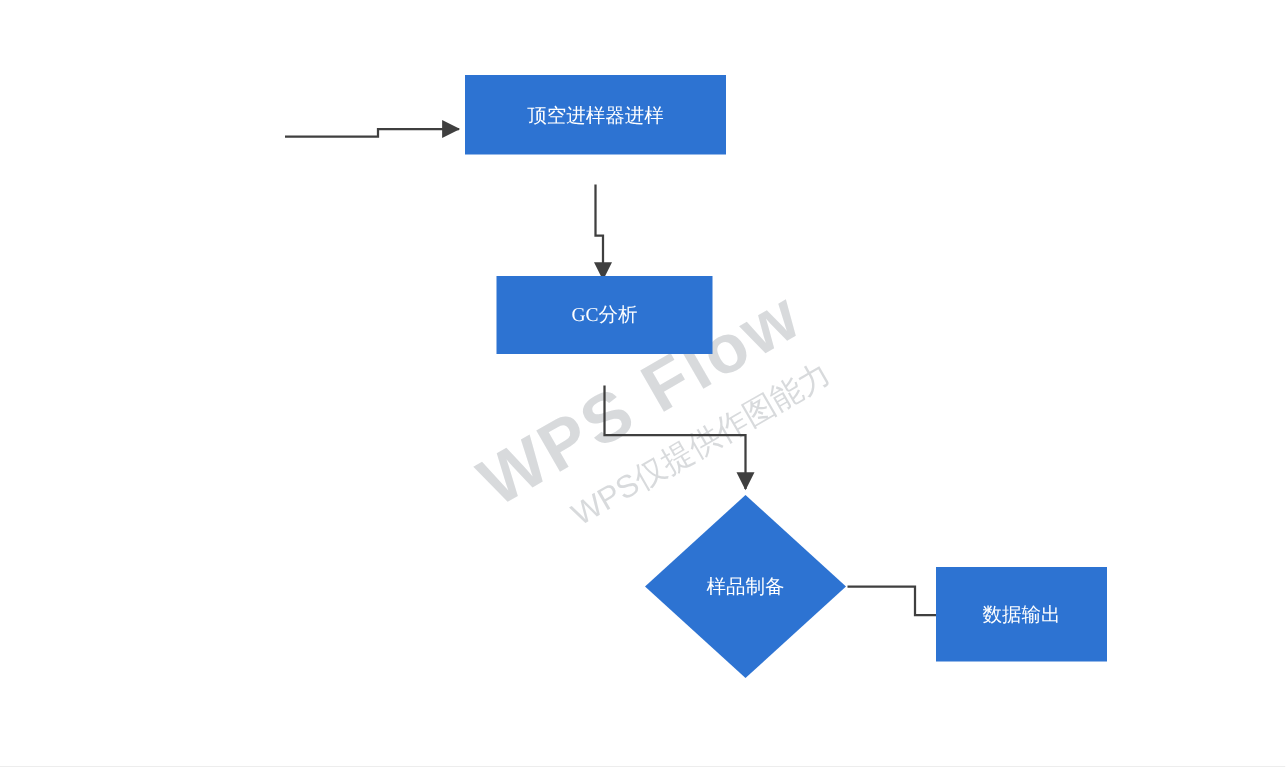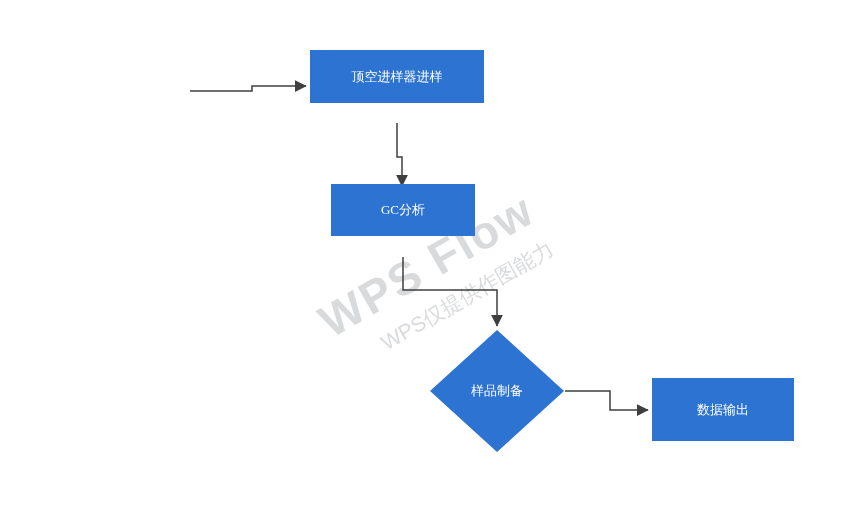--- a/index.html
+++ b/index.html
@@ -112,17 +112,17 @@
     <span>GC分析</span>
   </div>
 
   <div class="diamond-wrap" style="left:430px; top:330px; width:134px; height:122px;">
     <svg width="134" height="122" viewBox="0 0 134 122">
       <polygon points="67,0 134,61 67,122 0,61"></polygon>
     </svg>
     <span class="diamond-label">样品制备</span>
   </div>
 
-  <div class="node rect" style="left:652px; top:378px; width:142px; height:63px;font-family:Liberation Serif, serif;">
+  <div class="node rect" style="left:624px; top:378px; width:114px; height:63px;font-family:Liberation Serif, serif;">
     <span>数据输出</span>
   </div>
 
 </div>
 
 </body></html>

